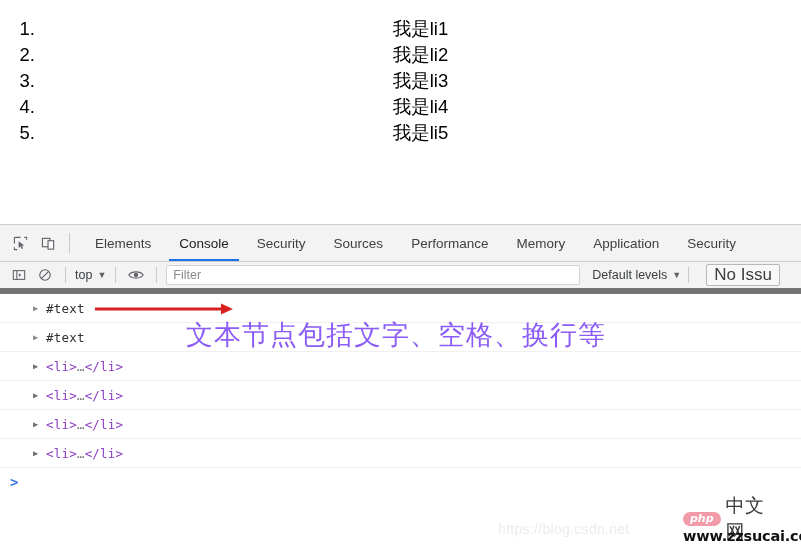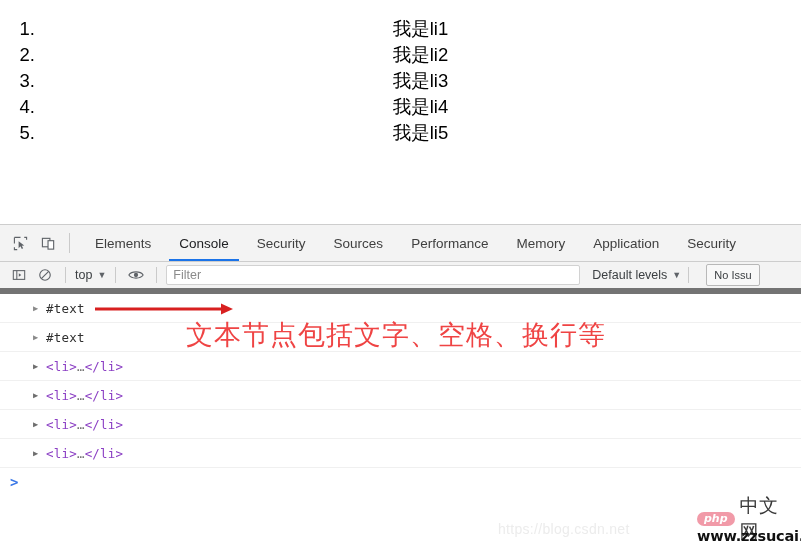--- a/index.html
+++ b/index.html
@@ -161,21 +161,21 @@
   }
   .sb-issues {
     margin-left: 10px;
     height: 20px;
     border: 1px solid #b8b8b8;
     border-radius: 2px;
     background: #f8f8f8;
     display: flex;
     align-items: center;
     padding: 0 7px;
-    font-size: 11px;
+    font-size: 17px;
     color: #3c4043;
     white-space: nowrap;
     overflow: hidden;
   }
 
   
   .dt-console {
     position: relative;
     background: #ffffff;
   }
@@ -224,39 +224,39 @@
     height: 12px;
     pointer-events: none;
   }
   #annotation-text {
     position: absolute;
     left: 186px;
     top: 318px;
     font-family: "DejaVu Sans", sans-serif;
     font-size: 27px;
     line-height: 34px;
-    color: #ef4444;
+    color: #8b5cf6;
     white-space: nowrap;
     letter-spacing: 1px;
   }
 
   
   #csdn-watermark {
     position: absolute;
     left: 498px;
     top: 521px;
     font-size: 14px;
     color: #ececec;
     font-family: "Liberation Sans", sans-serif;
     letter-spacing: 0.3px;
     white-space: nowrap;
   }
   #brand-logo {
     position: absolute;
-    left: 697px;
+    left: 683px;
     top: 510px;
     width: 100px;
   }
   .brand-top {
     display: flex;
     align-items: center;
     height: 17px;
   }
   .brand-php {
     background: #f19aa8;

